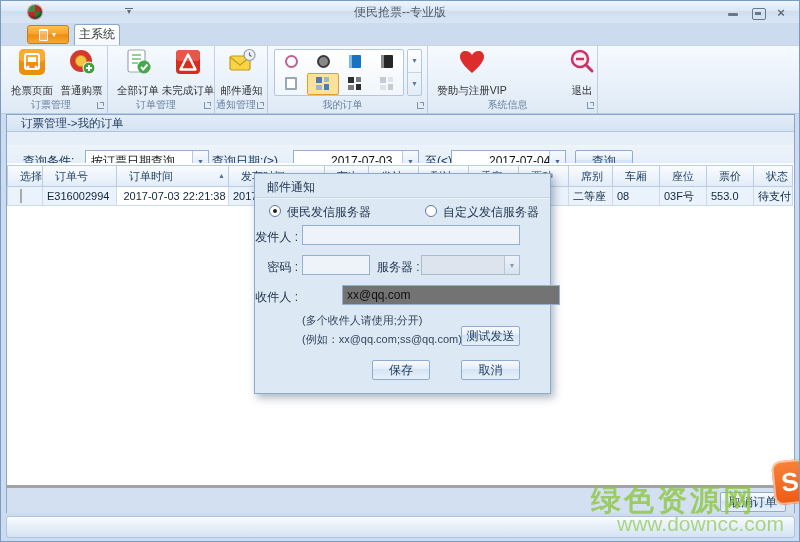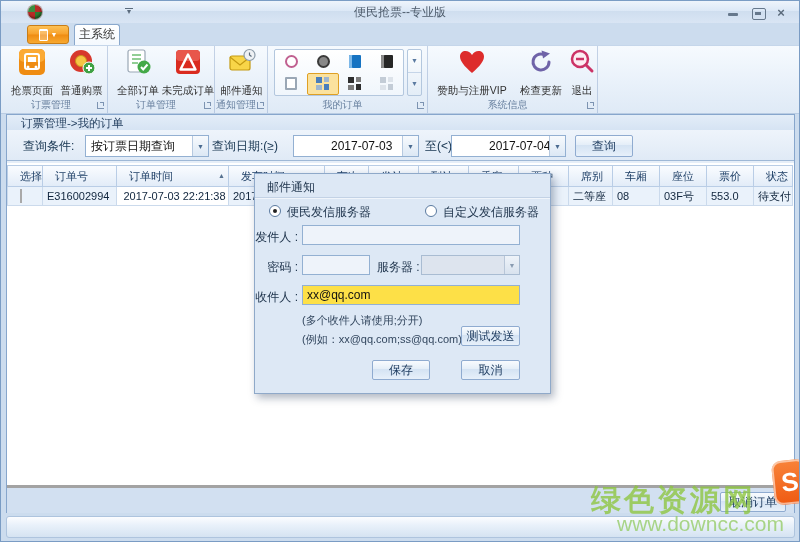--- a/index.html
+++ b/index.html
@@ -68,21 +68,21 @@
     display:flex; flex-direction:column; }
   .gal-scroll span { flex:1; text-align:center; font-size:7px; color:#5a7aa0; line-height:22px; }
   .gal-scroll span + span { border-top:1px solid #c5d5e8; }
 
   
   .client { position:absolute; left:5px; top:113px; width:789px; height:399px;
     border:1px solid #87a6cc; background:#e6eef8; }
   .breadcrumb { position:absolute; left:0; top:0; width:100%; height:17px;
     background:linear-gradient(#e3edf8,#d5e3f3); border-bottom:1px solid #aec4e0;
     font-size:11.5px; color:#1f3b5c; line-height:17px; padding-left:14px; }
-  .querybar { position:absolute; left:0; top:15px; width:100%; height:31px;
+  .querybar { position:absolute; left:0; top:30px; width:100%; height:31px;
     background:linear-gradient(#eef4fb,#e0eaf6); border-bottom:1px solid #9fb8d6; }
   .qlabel { position:absolute; top:8px; font-size:12px; color:#15334f; }
   .combo { position:absolute; top:5px; height:22px; background:#fff; border:1px solid #93b0d2;
     display:flex; align-items:center; }
   .combo .val { flex:1; padding-left:5px; font-size:12px; color:#111; white-space:nowrap; overflow:hidden; }
   .combo .val.big { font-size:12px;margin-left:32px; }
   .combo .arrow { width:16px; height:100%; border-left:1px solid #b6c9e0;
     background:linear-gradient(#f7fafd,#dce8f5); color:#4a6a90; font-size:7px;
     display:flex; align-items:center; justify-content:center; }
   .btn { background:linear-gradient(#f8fbfe,#e4eef8 45%,#d4e3f3 46%,#e7f0fa);
@@ -112,21 +112,21 @@
   .dialog { position:absolute; left:253px; top:172px; width:297px; height:221px; z-index:40;
     background:#dde8f5; border:1px solid #8fa9c9; box-shadow:3px 4px 8px rgba(30,50,80,.35); }
   .dlg-title { position:absolute; left:12px; top:5px; font-size:12px; color:#22374f; }
   .dlg-sep { position:absolute; left:0; top:23px; width:100%; height:1px; background:#c3d2e5; box-shadow:0 1px 0 #f0f5fb; }
   .radio { position:absolute; width:12px; height:12px; border:1px solid #5a7aa0; border-radius:50%; background:#fff; }
   .radio.sel::after { content:""; position:absolute; left:3px; top:3px; width:4px; height:4px;
     border-radius:50%; background:#222; }
   .dlg-lbl { position:absolute; font-size:12px; color:#22374f; white-space:nowrap; }
   .dlg-input { position:absolute; height:20px; border:1px solid #93b0d2; background:#eef3fa;
     font-size:12px; color:#111; padding:0 4px; font-family:"Liberation Sans","DejaVu Sans",sans-serif; }
-  .dlg-input.white { background:#fde047; }
+  .dlg-input.white { background:#737373;margin-left:40px; }
   .dlg-select { position:absolute; height:20px; border:1px solid #a9bcd2; background:#dde4ee; display:flex; }
   .dlg-select .arrow { margin-left:auto; width:15px; border-left:1px solid #b8c6d8;
     background:linear-gradient(#eef3f9,#d8e2ee); color:#8a9cb2; font-size:7px;
     display:flex; align-items:center; justify-content:center; }
   .hint { position:absolute; font-size:11px; color:#33475f; white-space:nowrap; }
 
   
   .wm-name { position:absolute; left:590px; top:479px; z-index:50; font-size:30px; font-weight:bold;
     color:#8dc63f; opacity:.78; letter-spacing:3px; pointer-events:none; }
   .wm-url { position:absolute; left:616px; top:511px; z-index:50; font-size:21px;
@@ -270,27 +270,20 @@
       <div class="grp-label">我的订单</div>
       <span class="launcher"></span>
     </div>
 
     <div class="grp" style="left:427px; width:170px;">
       <div class="bigbtn" style="left:4px; width:80px;">
         <svg class="icon28" viewBox="0 0 28 28">
           <path d="M14 25 C6 18 2 13 2 8.5 C2 5 4.5 3 7.5 3 C10 3 12.5 4.5 14 7 C15.5 4.5 18 3 20.5 3 C23.5 3 26 5 26 8.5 C26 13 22 18 14 25 Z" fill="#dd2c2c"></path>
         </svg>
         <span class="lbl">赞助与注册VIP</span>
-      </div>
-      <div class="bigbtn" style="left:88px; width:50px;">
-        <svg class="icon28" viewBox="0 0 28 28">
-          <path d="M22 14 A8 8 0 1 1 16.5 6.4" fill="none" stroke="#6f63a8" stroke-width="3" stroke-linecap="round"></path>
-          <polygon points="14.5,2.5 23,5.5 16,10.5" fill="#6f63a8"></polygon>
-        </svg>
-        <span class="lbl">检查更新</span>
       </div>
       <div class="bigbtn" style="left:140px; width:28px;">
         <svg class="icon28" viewBox="0 0 28 28">
           <circle cx="12" cy="11" r="8" fill="#fdeef3" stroke="#cc3366" stroke-width="2.5"></circle>
           <path d="M8 11h8" stroke="#cc3366" stroke-width="2.5"></path>
           <path d="M18 17l6 6" stroke="#cc3366" stroke-width="3" stroke-linecap="round"></path>
         </svg>
         <span class="lbl">退出</span>
       </div>
       <div class="grp-label">系统信息</div>

